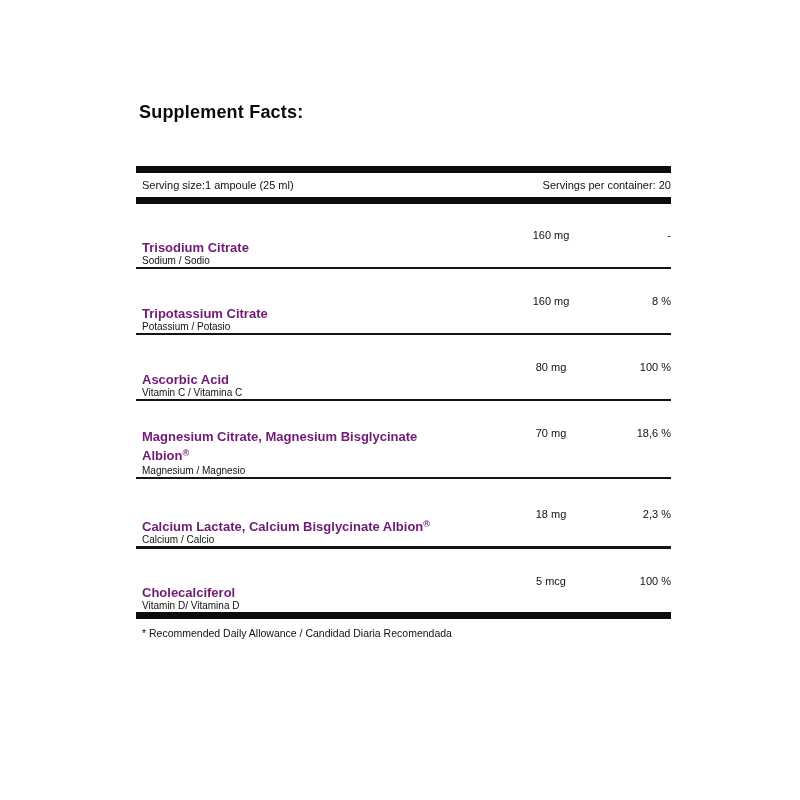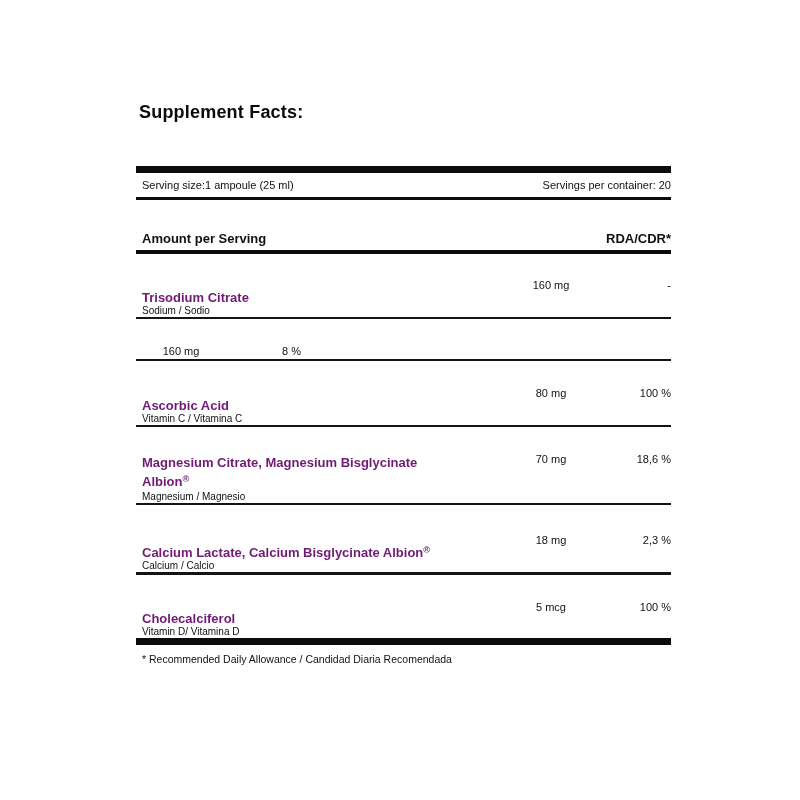--- a/index.html
+++ b/index.html
@@ -119,37 +119,37 @@
 
   <div class="bar-top"></div>
 
   <div class="serving-row">
     <span>Serving size:1 ampoule (25 ml)</span>
     <span>Servings per container: 20</span>
   </div>
 
   <div class="bar-mid"></div>
 
-  <div class="header-row">
-    <span>Amount per Serving</span>
-    <span>RDA/CDR*</span>
-  </div>
 
   <div class="bar-header"></div>
 
   <div class="row row-1">
     <div class="name-col">
       <div class="name"><span>Trisodium Citrate</span></div>
       <div class="subname">Sodium / Sodio</div>
     </div>
     <div class="amt-col">160 mg</div>
     <div class="rda-col">-</div>
   </div>
 
   <div class="row row-2">
+    <div class="name-col">
+      <div class="name"><span>Tripotassium Citrate</span></div>
+      <div class="subname">Potassium / Potasio</div>
+    </div>
     <div class="amt-col">160 mg</div>
     <div class="rda-col">8 %</div>
   </div>
 
   <div class="row row-3">
     <div class="name-col">
       <div class="name"><span>Ascorbic Acid</span></div>
       <div class="subname">Vitamin C / Vitamina C</div>
     </div>
     <div class="amt-col">80 mg</div>

